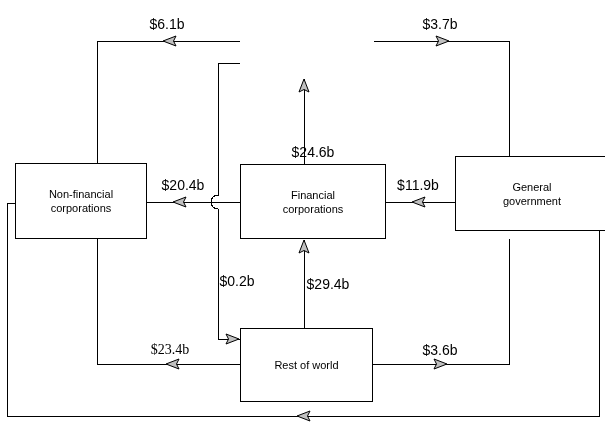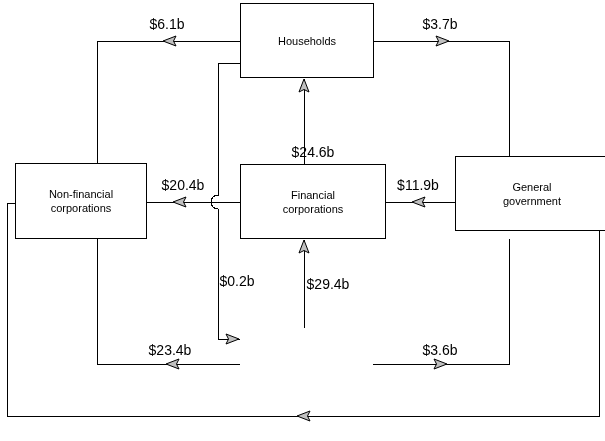--- a/index.html
+++ b/index.html
@@ -82,39 +82,39 @@
       <g>
         <path d="M373 364 L509 364 L509 239" fill="none" stroke="#000000" stroke-width="1" shape-rendering="crispEdges"></path>
         <polygon points="447,364 434,359 436.5,364 434,369" fill="#c0c0c0" stroke="#000000" stroke-width="1"></polygon>
       </g>
       <g>
         <path d="M589 203 L599 203 L599 416 L7 416 L7 203 L15 203" fill="none" stroke="#000000" stroke-width="1" shape-rendering="crispEdges"></path>
         <polygon points="297,416 310,411 307.5,416 310,421" fill="#c0c0c0" stroke="#000000" stroke-width="1"></polygon>
       </g>
     </svg>
 
-  <div class="node" style="left: 240px; top: 3px; width: 134px; height: 75px;">
-    <span>Households</span>
-  </div>
   <div class="node" style="left: 15px; top: 163px; width: 132px; height: 76px;">
     <span>Non-financial
 corporations</span>
   </div>
   <div class="node" style="left: 240px; top: 164px; width: 146px; height: 75px;">
     <span>Financial
 corporations</span>
   </div>
   <div class="node" style="left: 455px; top: 156px; width: 154px; height: 75px;">
     <span>General
 government</span>
   </div>
+  <div class="node" style="left: 240px; top: 328px; width: 133px; height: 74px;">
+    <span>Rest of world</span>
+  </div>
 
   <div class="edge-label" style="left: 167px; top: 24px;">$6.1b</div>
   <div class="edge-label" style="left: 440px; top: 24px;">$3.7b</div>
   <div class="edge-label" style="left: 313px; top: 124px; margin-top: 28px;">$24.6b</div>
   <div class="edge-label" style="left: 183px; top: 185px;">$20.4b</div>
   <div class="edge-label" style="left: 418px; top: 185px;">$11.9b</div>
   <div class="edge-label" style="left: 237px; top: 281px;">$0.2b</div>
   <div class="edge-label" style="left: 328px; top: 284px;">$29.4b</div>
-  <div class="edge-label" style="left: 170px; top: 350px;">$23.4b</div>
+  <div class="edge-label" style="left: 170px; top: 350px; font-family: Liberation Serif, serif;">$23.4b</div>
   <div class="edge-label" style="left: 440px; top: 350px;">$3.6b</div>
   <div class="edge-label" style="left: 304px; top: 433px; margin-top: 20px;">$0.1b</div>
 </div>
 
 </body></html>

